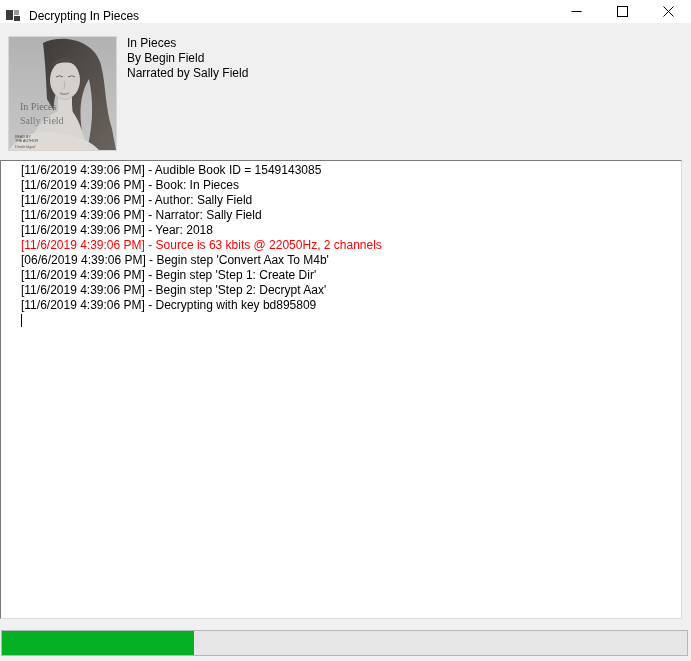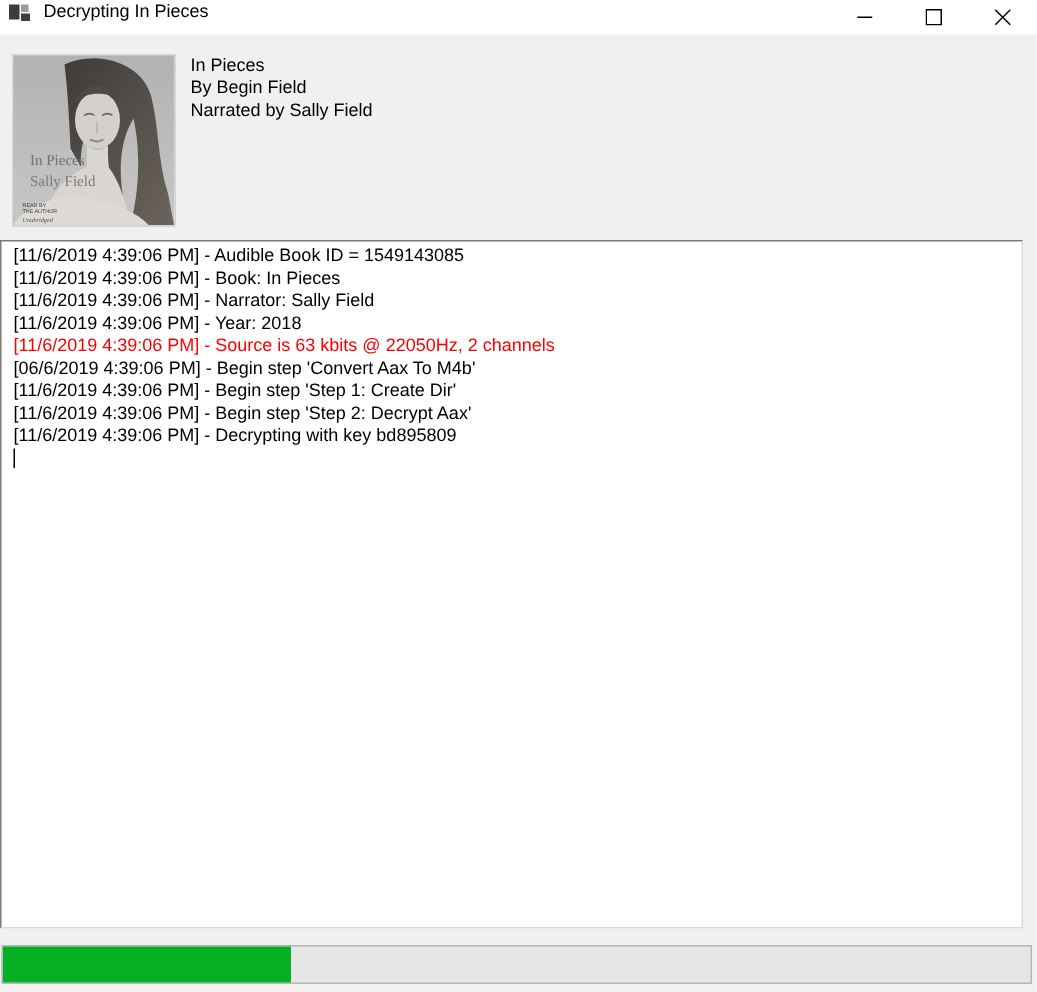--- a/index.html
+++ b/index.html
@@ -8,21 +8,21 @@
     font-family: "Liberation Sans", sans-serif;
     background: #f0f0f0;
     position: relative;
     overflow: hidden;
   }
   .window { width: 691px; height: 661px; position: relative; }
 
   
   .titlebar {
     height: 23px; background: #ffffff;
-    display: flex; align-items: flex-start;
+    display: flex; align-items: flex-end;
     user-select: none;
   }
   .app-icon { width: 16px; height: 16px; margin-left: 5px; position: relative; flex: 0 0 auto; }
   .app-icon .blk-tall  { position: absolute; left: 1px; top: 3px; width: 7px; height: 10px; background: #3c3c3c; }
   .app-icon .blk-light { position: absolute; left: 9px; top: 3px; width: 5px; height: 5px; background: #9b9b9b; }
   .app-icon .blk-wide  { position: absolute; left: 9px; top: 9px; width: 6px; height: 5px; background: #3c3c3c; }
   .titlebar .title { font-size: 12px; color: #000; margin-left: 8px; flex: 1 1 auto; white-space: nowrap; }
   .win-controls { display: flex; height: 100%; }
   .win-btn {
     width: 46px; height: 23px; border: 0; background: transparent;
@@ -38,21 +38,21 @@
   }
   .cover svg { display: block; }
   .book-info { position: absolute; left: 127px; top: 13px; font-size: 12px; color: #000; line-height: 15px; }
 
   
   .log-box {
     position: absolute; left: 0; top: 137px; width: 682px; height: 459px;
     background: #ffffff;
     border: 1px solid;
     border-color: #7a7a7a #dcdcdc #dcdcdc #7a7a7a;
-    padding: 2px 8px;
+    padding: 2px 20px;
     font-size: 12px; line-height: 15px; color: #000;
     overflow: hidden; cursor: text;
   }
   .log-line { white-space: nowrap; }
   .caret { display: block; width: 1px; height: 13px; background: #000; margin-top: 1px; }
 
   
   .progress {
     position: absolute; left: 1px; top: 607px; width: 687px; height: 26px;
     background: #e6e6e6; border: 1px solid #b6b6b6;
@@ -137,20 +137,21 @@
 
     <div class="book-info">
       <div>In Pieces</div>
       <div>By Begin Field</div>
       <div>Narrated by Sally Field</div>
     </div>
 
     <div class="log-box">
       <div class="log-line">[11/6/2019 4:39:06 PM] - Audible Book ID = 1549143085</div>
         <div class="log-line">[11/6/2019 4:39:06 PM] - Book: In Pieces</div>
+        <div class="log-line">[11/6/2019 4:39:06 PM] - Author: Sally Field</div>
         <div class="log-line">[11/6/2019 4:39:06 PM] - Narrator: Sally Field</div>
         <div class="log-line">[11/6/2019 4:39:06 PM] - Year: 2018</div>
         <div class="log-line" style="color: rgb(255, 0, 0);">[11/6/2019 4:39:06 PM] - Source is 63 kbits @ 22050Hz, 2 channels</div>
         <div class="log-line">[06/6/2019 4:39:06 PM] - Begin step 'Convert Aax To M4b'</div>
         <div class="log-line">[11/6/2019 4:39:06 PM] - Begin step 'Step 1: Create Dir'</div>
         <div class="log-line">[11/6/2019 4:39:06 PM] - Begin step 'Step 2: Decrypt Aax'</div>
         <div class="log-line">[11/6/2019 4:39:06 PM] - Decrypting with key bd895809</div>
         <span class="caret"></span>
     </div>
 

